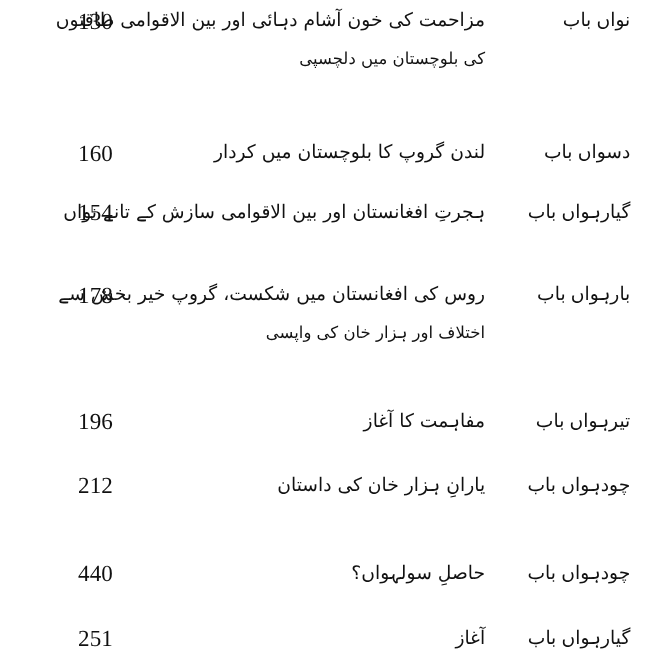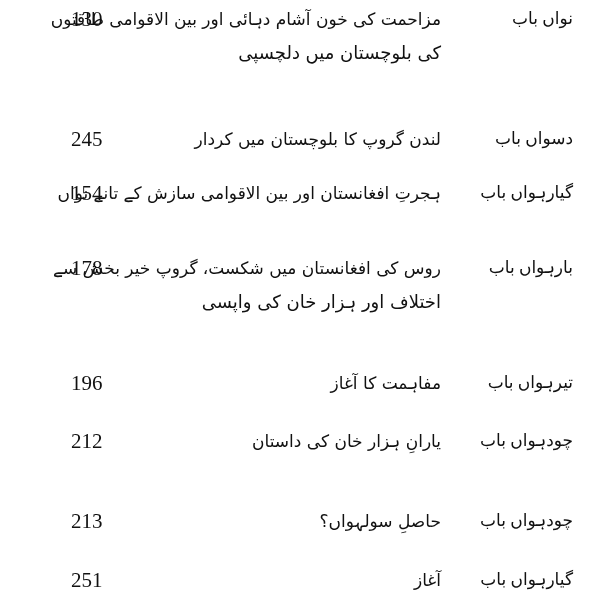--- a/index.html
+++ b/index.html
@@ -34,42 +34,42 @@
       font-family: "Liberation Serif", serif;
       font-size: 21px;
       line-height: 26px;
       direction: ltr;
     }
     .chapter-label {
       position: absolute;
       right: 60px;
       direction: rtl;
       text-align: left;
-      font-family: Liberation Serif, serif;
+      font-family: Liberation Sans, sans-serif;
       font-size: 17px;
       line-height: 26px;
       white-space: nowrap;
     }
     .chapter-title {
       position: absolute;
       right: 192px;
       direction: rtl;
       text-align: center;
       font-family: "DejaVu Sans", sans-serif;
       font-size: 17px;
       line-height: 26px;
       white-space: nowrap;
     }
     .title-line2 {
       position: absolute;
       right: 192px;
       direction: rtl;
       text-align: center;
       font-family: "DejaVu Sans", sans-serif;
-      font-size: 18px;
+      font-size: 15px;
       line-height: 26px;
       white-space: nowrap;
     }
     
     #e0 { top: 6px; }
     #e1 { top: 126px; }
     #e2 { top: 180px; }
     #e3 { top: 255px; }
     #e4 { top: 370px; }
     #e5 { top: 428px; }
@@ -83,21 +83,21 @@
 <div class="toc">
 
   <div class="entry" id="e0">
     <span class="page-num">130</span>
     <span class="chapter-title">مزاحمت کی خون آشام دہائی اور بین الاقوامی طاقتوں</span>
     <span class="title-line2">کی بلوچستان میں دلچسپی</span>
     <span class="chapter-label">نواں باب</span>
   </div>
 
   <div class="entry" id="e1">
-    <span class="page-num">245</span>
+    <span class="page-num">160</span>
     <span class="chapter-title">لندن گروپ کا بلوچستان میں کردار</span>
     <span class="chapter-label">دسواں باب</span>
   </div>
 
   <div class="entry" id="e2">
     <span class="page-num">154</span>
     <span class="chapter-title">ہجرتِ افغانستان اور بین الاقوامی سازش کے تانے نواں</span>
     <span class="chapter-label">گیارہواں باب</span>
   </div>
 
@@ -114,21 +114,21 @@
     <span class="chapter-label">تیرہواں باب</span>
   </div>
 
   <div class="entry" id="e5">
     <span class="page-num">212</span>
     <span class="chapter-title">یارانِ ہزار خان کی داستان</span>
     <span class="chapter-label">چودہواں باب</span>
   </div>
 
   <div class="entry" id="e6">
-    <span class="page-num">213</span>
+    <span class="page-num">440</span>
     <span class="chapter-title">حاصلِ سولہواں؟</span>
     <span class="chapter-label">چودہواں باب</span>
   </div>
 
   <div class="entry" id="e7">
     <span class="page-num">251</span>
     <span class="chapter-title">آغاز</span>
     <span class="chapter-label">گیارہواں باب</span>
   </div>
 

